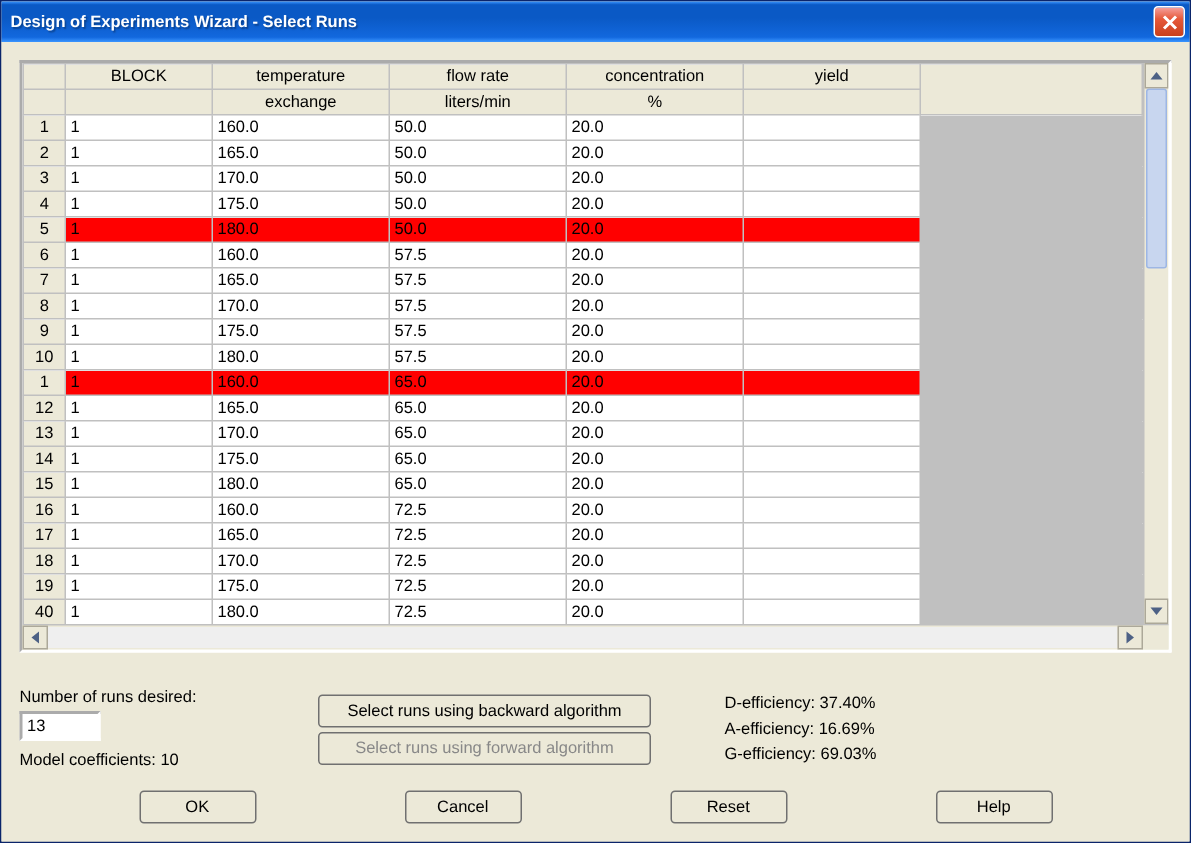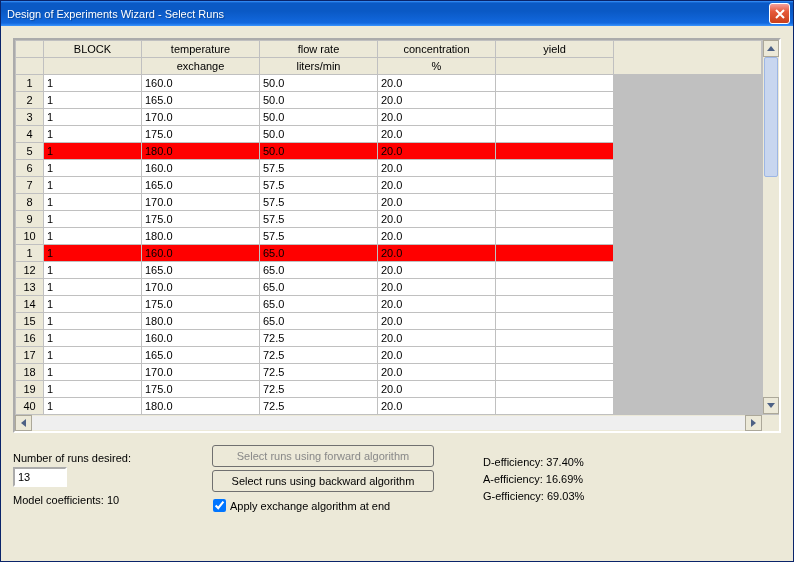--- a/index.html
+++ b/index.html
@@ -1,24 +1,24 @@
 <!DOCTYPE html>
 <html><head>
 <meta charset="utf-8">
 <style>
 * { box-sizing: border-box; margin: 0; padding: 0; font-family: Tahoma, Arial, sans-serif; font-size: 11px; }
 html, body { width: 794px; height: 562px; overflow: hidden; background: #ece9d8; }
 
 .window { width: 794px; height: 562px; border: 1px solid #0a246a; display: flex; flex-direction: column; }
-.titlebar { height: 25px; background: linear-gradient(to bottom, #3a95ff 0%, #0a59c5 8%, #0a59c5 40%, #1268de 88%, #3a95ff 100%); display: flex; align-items: center; padding: 0 3px 0 6px; color: #fff; font-weight: normal; font-size: 12px; }
+.titlebar { height: 39px; background: linear-gradient(to bottom, #3a95ff 0%, #0a59c5 8%, #0a59c5 40%, #1268de 88%, #3a95ff 100%); display: flex; align-items: center; padding: 0 3px 0 6px; color: #fff; font-weight: bold; font-size: 12px; }
 .titlebar .title-text { flex: 1; text-shadow: 1px 1px 1px rgba(0,0,0,0.3); }
 .close-btn { width: 21px; height: 21px; background: linear-gradient(to bottom, #f5a09c 0%, #e6593a 40%, #c9401c 100%); border: 1px solid #fff; border-radius: 3px; display: flex; align-items: center; justify-content: center; color: #fff; font-weight: bold; font-size: 10px; cursor: pointer; }
 .close-btn svg { width: 10px; height: 10px; }
 
-.client { flex: 1; background: #ece9d8; padding: 12px; display: flex; flex-direction: column; gap: 4px; position: relative; }
+.client { flex: 1; background: #ece9d8; padding: 12px; display: flex; flex-direction: column; gap: 16px; position: relative; }
 
 .grid-wrap { border: 2px inset #fff; background: #fff; height: 395px; display: flex; flex-direction: column; }
 .grid-scroll { flex: 1; overflow: hidden; display: flex; }
 .grid-table-wrap { flex: 1; overflow: hidden; }
 table.grid { border-collapse: collapse; width: 100%; table-layout: fixed; }
 table.grid th, table.grid td { border: 1px solid #c0c0c0; height: 17px; padding: 0 3px; text-align: left; overflow: hidden; white-space: nowrap; }
 table.grid th { background: #ece9d8; font-weight: normal; text-align: center; }
 table.grid th.corner { background: #ece9d8; }
 table.grid td.rownum { background: #ece9d8; text-align: center; width: 28px; }
 tr.highlight td:not(.rownum) { background: #ff0000; color: #000; }
@@ -303,29 +303,31 @@
     </div>
 
     <div class="bottom-panel">
       <div class="row1">
         <div class="left-col">
           <span>Number of runs desired:</span>
           <input class="text-input" value="13" style="">
           <span style="margin-top:4px">Model coefficients: 10</span>
         </div>
         <div class="mid-col">
+          <button class="btn wide">Select runs using backward algorithm</button>
           <button class="btn wide disabled" disabled="">Select runs using forward algorithm</button>
-          <button class="btn wide">Select runs using backward algorithm</button>
-          <div class="checkbox-row" style="margin-top:4px; align-self:flex-start; padding-left:10px">
-            <input type="checkbox" id="exchg" checked="" style="">
-            <label for="exchg">Apply exchange algorithm at end</label>
-          </div>
         </div>
         <div class="right-col">
           <span>D-efficiency: 37.40%</span>
           <span>A-efficiency: 16.69%</span>
           <span>G-efficiency: 69.03%</span>
         </div>
       </div>
+      <div class="button-row">
+        <button class="btn">OK</button>
+        <button class="btn">Cancel</button>
+        <button class="btn">Reset</button>
+        <button class="btn">Help</button>
+      </div>
     </div>
 
   </div>
 </div>
 
 </body></html>

